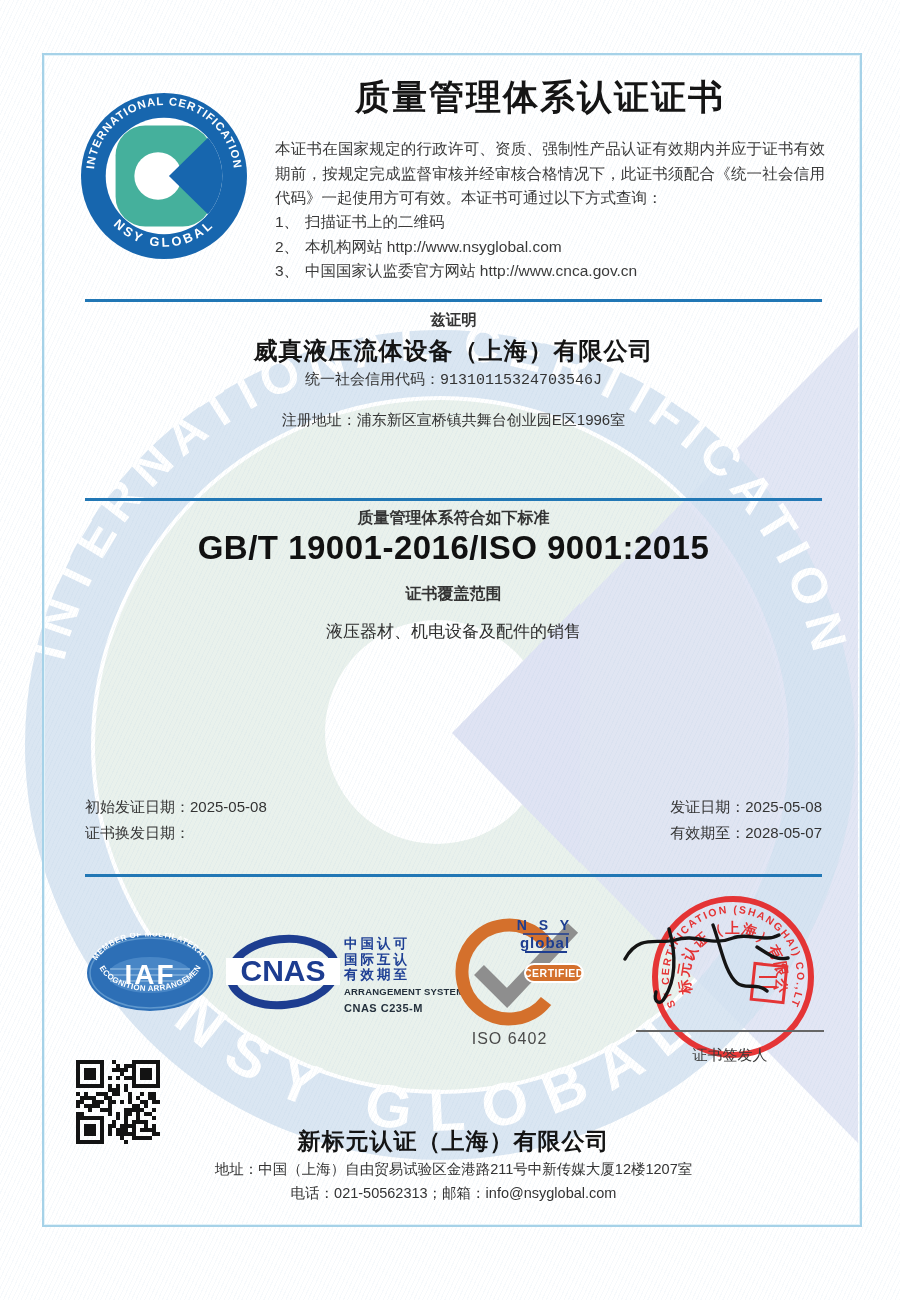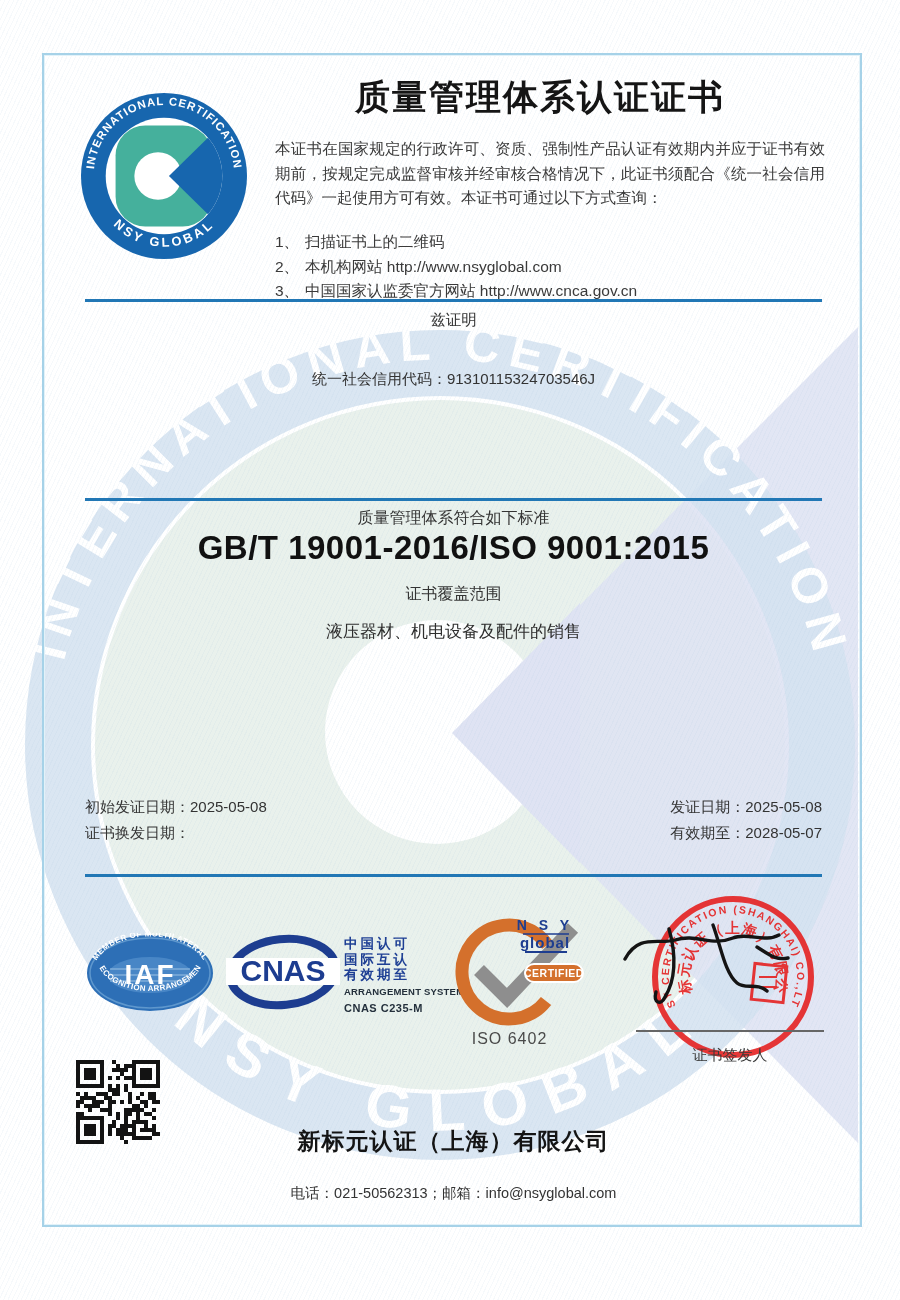--- a/index.html
+++ b/index.html
@@ -9,26 +9,26 @@
   .content{position:absolute;inset:0;z-index:2;}
   .wm{z-index:0;pointer-events:none;}
   .texture{z-index:1;pointer-events:none;
     background:repeating-linear-gradient(115deg,rgba(168,198,222,.10) 0 1px,transparent 1px 4px);}
   .frame{position:absolute;left:42px;top:53px;width:816px;height:1170px;z-index:3;
          border:2px solid #a6d2e8;box-shadow:inset 0 0 0 1px #e2f2f9;pointer-events:none;}
   .abs{position:absolute;}
   .sep{position:absolute;left:85px;width:737px;height:3px;background:#2177b5;}
   .title{left:260px;top:74px;width:560px;text-align:center;font-size:35px;font-weight:bold;color:#151515;letter-spacing:2px;}
   .intro{left:275px;top:137px;width:550px;font-size:15.5px;line-height:24.5px;color:#3a3a3a;text-align:justify;}
-  .intro-list{left:275px;top:210px;width:550px;font-size:15.5px;line-height:24.6px;color:#3a3a3a;margin-top:20px;}
+  .intro-list{left:275px;top:210px;width:550px;font-size:15.5px;line-height:24.6px;color:#3a3a3a;}
   .intro-list .num{display:inline-block;width:30px;}
   .cblock{left:85px;width:737px;text-align:center;}
-  .heading-sm{font-size:15.5px;color:#333;}
+  .heading-sm{font-size:15.5px;color:#333;font-weight:bold;}
   .company{font-size:24px;font-weight:bold;color:#141414;letter-spacing:1px;}
-  .code-line{font-size:15px;color:#333;}
+  .code-line{font-size:15px;color:#333;font-family:Liberation Mono, monospace;}
   .addr{font-size:15px;color:#333;line-height:25px;}
   .std-code{font-size:33px;font-weight:bold;color:#111;letter-spacing:.5px;}
   .scope-text{font-size:17px;color:#2e2e2e;}
   .meta{font-size:15px;color:#333;line-height:25.5px;}
   .meta-left{left:85px;top:794px;text-align:left;}
   .meta-right{left:600px;top:794px;width:222px;text-align:right;}
   .cnas-cn{font-size:13.5px;line-height:15.5px;font-weight:bold;color:#1e3f94;letter-spacing:3px;}
   .cnas-en{font-size:9.5px;font-weight:bold;color:#24303c;margin-top:3px;letter-spacing:.2px;}
   .cnas-code{font-size:11px;font-weight:bold;color:#24303c;margin-top:5px;letter-spacing:.5px;}
   .iso-label{left:452px;top:1030px;width:115px;text-align:center;font-size:16px;color:#4a4a4a;letter-spacing:1px;}
@@ -97,21 +97,23 @@
     <div class="abs intro">本证书在国家规定的行政许可、资质、强制性产品认证有效期内并应于证书有效期前，按规定完成监督审核并经审核合格情况下，此证书须配合《统一社会信用代码》一起使用方可有效。本证书可通过以下方式查询：</div>
     <div class="abs intro-list">
       <div><span class="num">1、</span><span>扫描证书上的二维码</span></div>
       <div><span class="num">2、</span><span>本机构网站 http://www.nsyglobal.com</span></div>
       <div><span class="num">3、</span><span>中国国家认监委官方网站 http://www.cnca.gov.cn</span></div>
     </div>
 
     <div class="sep" style="top:299px"></div>
 
     <div class="abs cblock heading-sm" style="top:310px">兹证明</div>
+    <div class="abs cblock company" style="top:335px">威真液压流体设备（上海）有限公司</div>
     <div class="abs cblock code-line" style="top:370px">统一社会信用代码：91310115324703546J</div>
+    <div class="abs cblock addr" style="top:407px">注册地址：浦东新区宣桥镇共舞台创业园E区1996室</div>
 
     <div class="sep" style="top:498px"></div>
 
     <div class="abs cblock heading-sm" style="top:508px;font-size:16px">质量管理体系符合如下标准</div>
     <div class="abs cblock std-code" style="top:529px">GB/T 19001-2016/ISO 9001:2015</div>
     <div class="abs cblock heading-sm" style="top:584px;font-size:16px">证书覆盖范围</div>
     <div class="abs cblock scope-text" style="top:620px">液压器材、机电设备及配件的销售</div>
 
     <div class="abs meta meta-left">
       <div><span>初始发证日期：</span><span>2025-05-08</span></div>
@@ -414,16 +416,17 @@
         <i style="grid-row:21;grid-column:2"></i>
         <i style="grid-row:21;grid-column:3"></i>
         <i style="grid-row:21;grid-column:4"></i>
         <i style="grid-row:21;grid-column:5"></i>
         <i style="grid-row:21;grid-column:6"></i>
         <i style="grid-row:21;grid-column:7"></i>
         <i style="grid-row:21;grid-column:13"></i>
       </div>
 
     <div class="abs issuer-name">新标元认证（上海）有限公司</div>
+    <div class="abs issuer-line" style="top:1160px">地址：中国（上海）自由贸易试验区金港路211号中新传媒大厦12楼1207室</div>
     <div class="abs issuer-line" style="top:1184px">电话：021-50562313；邮箱：info@nsyglobal.com</div>
 
   </div>
 </div>
 
 </body></html>

